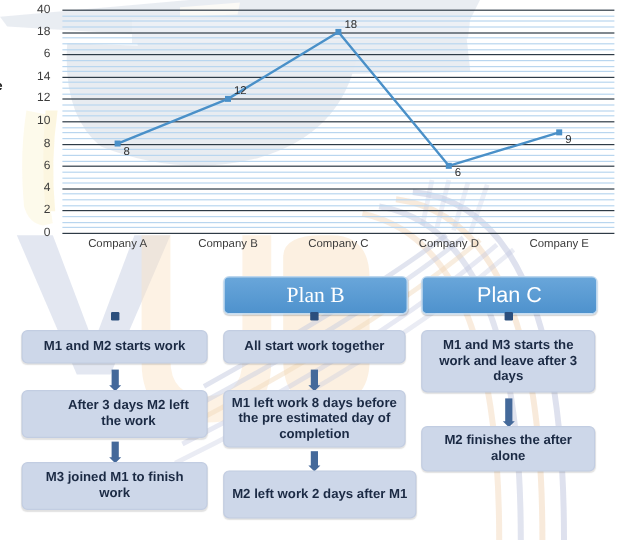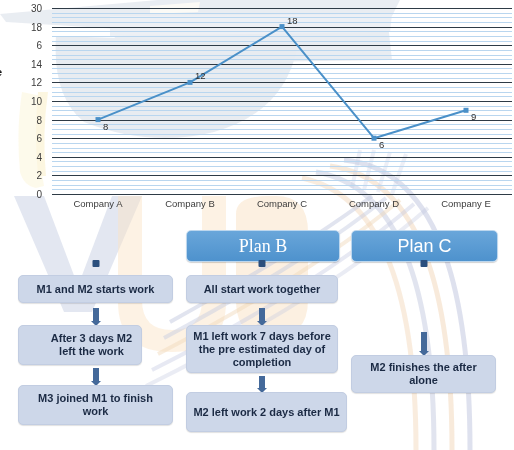--- a/index.html
+++ b/index.html
@@ -126,21 +126,21 @@
         <span style="top: 186px;">0</span>
         <span style="top: 167.4px;">2</span>
         <span style="top: 148.8px;">4</span>
         <span style="top: 130.2px;">6</span>
         <span style="top: 111.6px;">8</span>
         <span style="top: 93px;">10</span>
         <span style="top: 74.4px;">12</span>
         <span style="top: 55.8px;">14</span>
         <span style="top: 37.2px;">6</span>
         <span style="top: 18.6px;">18</span>
-        <span style="top: 0px;">30</span>
+        <span style="top: 0px;">40</span>
       </div>
 
     <div id="plot">
       <div id="grid">
           <div class="majorline" style="top: 186px;"></div>
           <div class="minorline" style="top: 181.3px;"></div>
           <div class="minorline" style="top: 176.7px;"></div>
           <div class="minorline" style="top: 172.1px;"></div>
           <div class="majorline" style="top: 167.4px;"></div>
           <div class="minorline" style="top: 162.8px;"></div>
@@ -205,33 +205,34 @@
         <span style="left: 414px;">Company E</span>
       </div>
   </div>
 
   <div id="flow">
       <div class="col" style="left: 18px; width: 155px; height: 230px;">
         <div class="conn tiny" style="position: absolute; top: 40px;"></div>
         <div class="conn arrow" style="position: absolute; top: 88px; height: 14px;"></div>
         <div class="conn arrow" style="position: absolute; top: 148px; height: 14px;"></div>
         <div class="box" style="position: absolute; top: 55px; height: 28px; left: 0px; width: 155px;">M1 and M2 starts work</div>
-        <div class="box" style="position: absolute; top: 105px; height: 40px; left: 0px; width: 124px; padding-left: 28px;">After 3 days M2 left the work</div>
+        <div class="box" style="position: absolute; top: 105px; height: 40px; left: 0px; width: 155px; padding-left: 28px;">After 3 days M2 left the work</div>
         <div class="box" style="position: absolute; top: 165px; height: 40px; left: 0px; width: 155px;">M3 joined M1 to finish work</div>
       </div>
       <div class="col" style="left: 186px; width: 152px; height: 230px;">
         <div class="hdr" style="position: absolute; top: 10px; left: 0px; width: 152px; font-family: Liberation Serif, serif;">Plan B</div>
         <div class="conn tiny" style="position: absolute; top: 40px;"></div>
         <div class="conn arrow" style="position: absolute; top: 88px; height: 14px;"></div>
         <div class="conn arrow" style="position: absolute; top: 156px; height: 13px;"></div>
         <div class="box" style="position: absolute; top: 55px; height: 28px; left: 0px; width: 152px;">All start work together</div>
-        <div class="box" style="position: absolute; top: 105px; height: 48px; left: 0px; width: 152px;">M1 left work 7 days before the pre estimated day of completion</div>
+        <div class="box" style="position: absolute; top: 105px; height: 48px; left: 0px; width: 152px;">M1 left work 8 days before the pre estimated day of completion</div>
         <div class="box" style="position: absolute; top: 172px; height: 40px; left: 0px; width: 161px;">M2 left work 2 days after M1</div>
       </div>
       <div class="col" style="left: 351px; width: 145px; height: 230px;">
         <div class="hdr" style="position: absolute; top: 10px; left: 0px; width: 145px;">Plan C</div>
         <div class="conn tiny" style="position: absolute; top: 40px;"></div>
         <div class="conn arrow" style="position: absolute; top: 112px; height: 20px;"></div>
+        <div class="box" style="position: absolute; top: 55px; height: 52px; left: 0px; width: 145px;">M1 and M3 starts the work and leave after 3 days</div>
         <div class="box" style="position: absolute; top: 135px; height: 38px; left: 0px; width: 145px;">M2 finishes the after alone</div>
       </div>
     </div>
 
 </div>
 
 </body></html>

